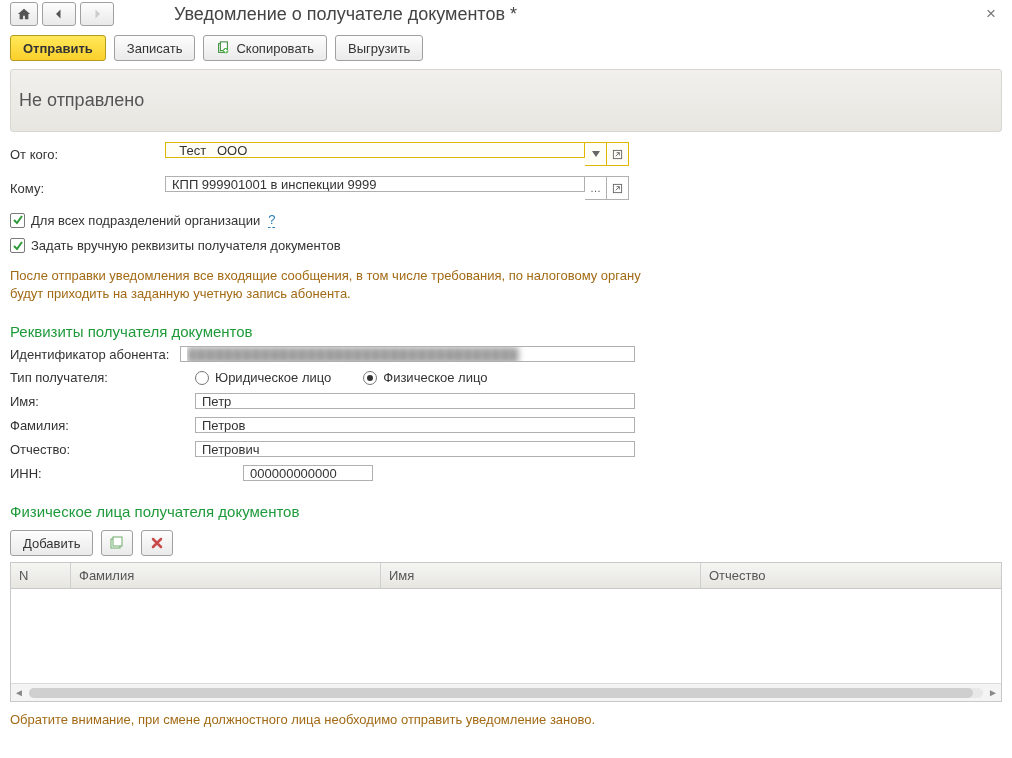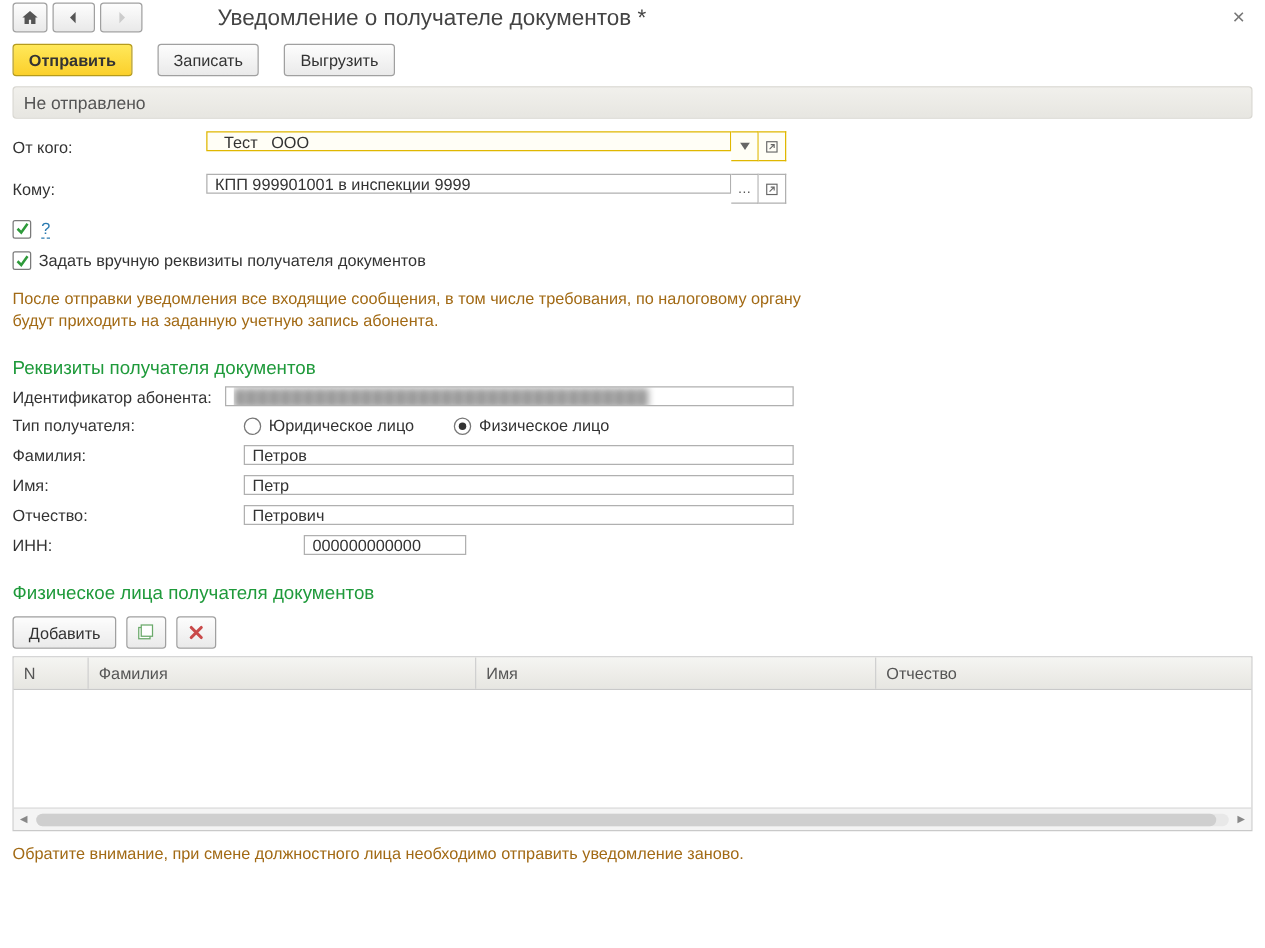--- a/index.html
+++ b/index.html
@@ -29,21 +29,21 @@
   .nav-btn.two { width:34px; }
   .nav-btn.disabled { color:#bbb; cursor:default;}
   .title {
     flex:1;
     font-size: 18px;
     color:#444;
     padding-left: 60px;
   }
   .close-x { color:#777; font-size:17px; cursor:pointer; padding:0 6px;}
   .toolbar {
-    display:flex; gap:20px;
+    display:flex; gap:8px;
     padding: 4px 10px 8px 10px;
     align-items:center;
   }
   .btn {
     height: 26px;
     padding: 0 12px;
     border: 1px solid #a0a0a0;
     background: linear-gradient(#fdfdfd,#eaeaea);
     border-radius: 3px;
     display:flex; align-items:center; gap:6px;
@@ -57,23 +57,23 @@
     font-weight: bold;
     color:#333;
   }
   .copy-icon { width:14px; height:14px; display:inline-block;}
   .copy-icon svg { display:block;}
   .status-bar {
     margin: 0 10px 10px 10px;
     background: linear-gradient(#f1f0ec,#e7e6e1);
     border: 1px solid #d8d6d0;
     border-radius: 3px;
-    padding: 4px 8px;
+    padding: 20px 8px;
     color:#555;
-    font-size:14px;
+    font-size:18px;
   }
   .form {
     padding: 0 10px;
   }
   .row {
     display:flex;
     align-items:center;
     margin-bottom: 10px;
   }
   .row .label {
@@ -224,20 +224,31 @@
         </svg>
     </div>
   </div>
   <div class="title">Уведомление о получателе документов *</div>
   <div class="close-x">×</div>
 </div>
 
 <div class="toolbar">
   <div class="btn primary">Отправить</div>
   <div class="btn">Записать</div>
+  <div class="btn">
+    <span class="copy-icon">
+      <svg width="14" height="14" viewBox="0 0 16 16">
+          <rect x="3" y="3" width="8" height="10" fill="#fff" stroke="#3a8a3a" stroke-width="1.2"></rect>
+          <rect x="5" y="1" width="8" height="10" fill="#fff" stroke="#3a8a3a" stroke-width="1.2"></rect>
+          <circle cx="11" cy="11" r="3" fill="#4ab44a"></circle>
+          <path d="M11 9v4M9 11h4" stroke="#fff" stroke-width="1.2"></path>
+        </svg>
+    </span>
+    <span>Скопировать</span>
+  </div>
   <div class="btn">Выгрузить</div>
 </div>
 
 <div class="status-bar">Не отправлено</div>
 
 <div class="form">
   <div class="row">
     <div class="label">От кого:</div>
     <div class="field-wrap highlight">
       <input class="text-input w420" value="_Тест_ ООО" style="">
@@ -269,20 +280,21 @@
     </div>
   </div>
 </div>
 
 <div class="check-row">
   <div class="checkbox">
     <svg width="12" height="12" viewBox="0 0 12 12">
         <path d="M2 6l3 3 5-7" fill="none" stroke="#2e9a3a" stroke-width="2"></path>
       </svg>
   </div>
+  <span>Для всех подразделений организации</span>
   <span class="help-q">?</span>
 </div>
 
 <div class="check-row" style="padding-top:6px;">
   <div class="checkbox">
     <svg width="12" height="12" viewBox="0 0 12 12">
         <path d="M2 6l3 3 5-7" fill="none" stroke="#2e9a3a" stroke-width="2"></path>
       </svg>
   </div>
   <span>Задать вручную реквизиты получателя документов</span>
@@ -306,26 +318,26 @@
         <span>Юридическое лицо</span>
       </div>
       <div class="flex-gap6">
         <div class="radio checked"></div>
         <span>Физическое лицо</span>
       </div>
     </div>
   </div>
 
   <div class="form-row2">
+    <div class="label">Имя:</div>
+    <input class="text-input" style="width: 440px;" value="Петр">
+  </div>
+  <div class="form-row2">
     <div class="label">Фамилия:</div>
     <input class="text-input" style="width: 440px;" value="Петров">
-  </div>
-  <div class="form-row2">
-    <div class="label">Имя:</div>
-    <input class="text-input" style="width: 440px;" value="Петр">
   </div>
   <div class="form-row2">
     <div class="label">Отчество:</div>
     <input class="text-input" style="width: 440px;" value="Петрович">
   </div>
   <div class="form-row2">
     <div class="label">ИНН:</div>
     <input class="text-input w130" value="000000000000" style="">
   </div>
 </div>

